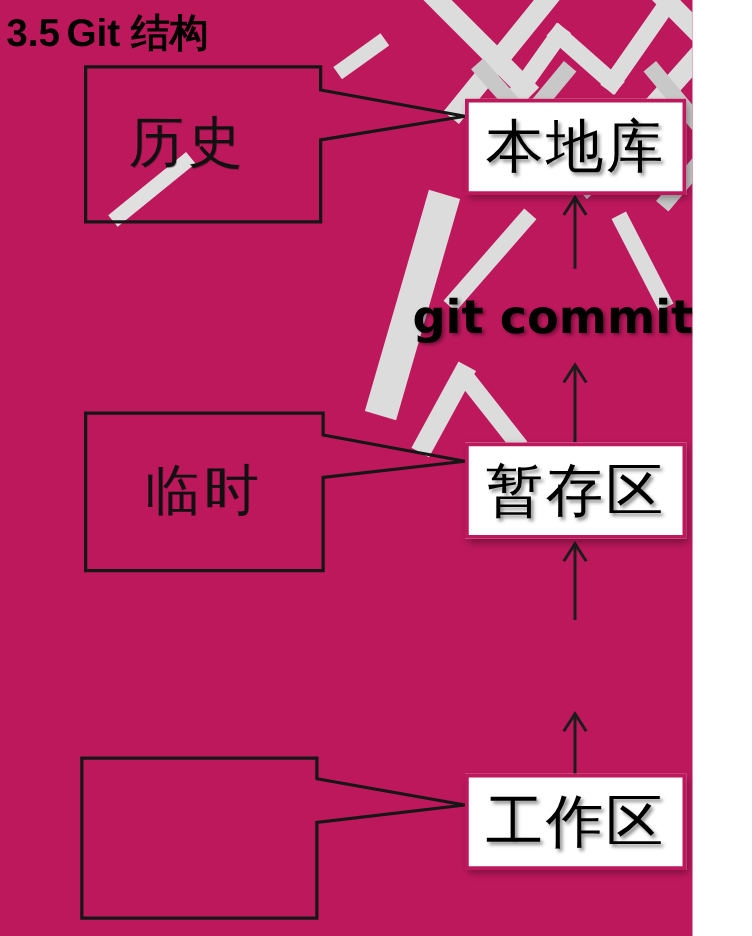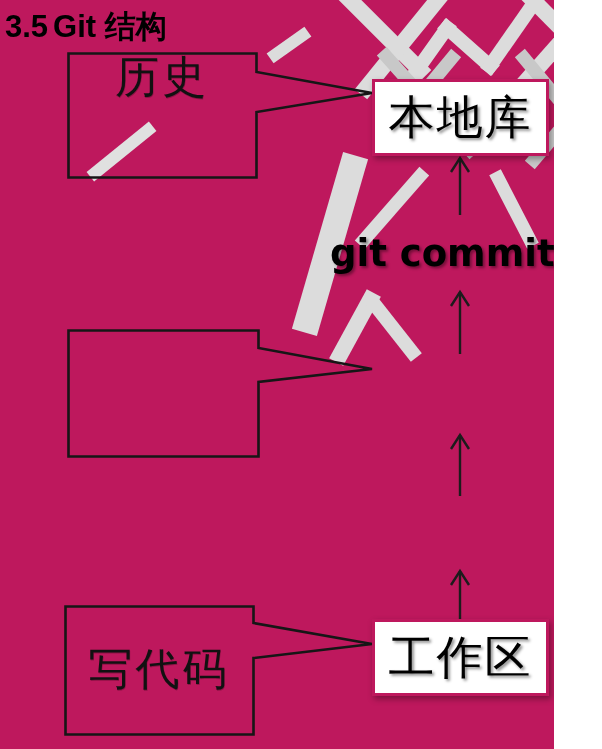--- a/index.html
+++ b/index.html
@@ -90,37 +90,34 @@
     </g>
   </svg>
 
   <div class="heading">
     <span class="num">3.5</span><span>Git 结构</span>
   </div>
 
   <svg class="callout-svg" style="left:67px;top:52px;" width="308" height="128">
     <polygon points="1.5,1.5 189.5,1.5 189.5,20 305,41 189.5,60 189.5,125.5 1.5,125.5"></polygon>
   </svg>
-  <div class="callout-text" style="left:68px;top:53px;width:188px;height:124px;justify-content:space-between;">
+  <div class="callout-text" style="left:56px;top:53px;width:188px;height:124px;">
     <span>历史</span>
   </div>
 
   <svg class="callout-svg" style="left:67px;top:329px;" width="308" height="130">
     <polygon points="1.5,1.5 191.5,1.5 191.5,19 305,40 191.5,53 191.5,127.5 1.5,127.5"></polygon>
   </svg>
   <div class="callout-text" style="left:68px;top:330px;width:190px;height:126px;">
+    <span>临时</span>
   </div>
 
   <svg class="callout-svg" style="left:64px;top:605px;" width="311" height="132">
     <polygon points="1.5,1.5 189.5,1.5 189.5,18 308,39 189.5,53 189.5,129.5 1.5,129.5"></polygon>
   </svg>
-  <div class="callout-text" style="left:65px;top:606px;width:188px;height:128px;">
-    <span>写代码</span>
-    <span></span>
-  </div>
 
   <svg class="layer arrows" width="602" height="749" viewBox="0 0 602 749">
     <g>
       <line x1="460" y1="215" x2="460" y2="158"></line>
       <polyline points="451,172 460,158 469,172"></polyline>
     </g>
     <g>
       <line x1="460" y1="354" x2="460" y2="292"></line>
       <polyline points="451,306 460,292 469,306"></polyline>
     </g>
@@ -130,19 +127,22 @@
     </g>
     <g>
       <line x1="460" y1="632" x2="460" y2="571"></line>
       <polyline points="451,585 460,571 469,585"></polyline>
     </g>
   </svg>
 
   <div class="node" style="left:372px;top:79px;">
     <span>本地库</span>
   </div>
+  <div class="node" style="left:372px;top:354px;">
+    <span>暂存区</span>
+  </div>
   <div class="node" style="left:372px;top:619px;">
     <span>工作区</span>
   </div>
 
   <div class="cmd" id="cmd-commit">git commit</div>
 
 </div>
 
 </body></html>

